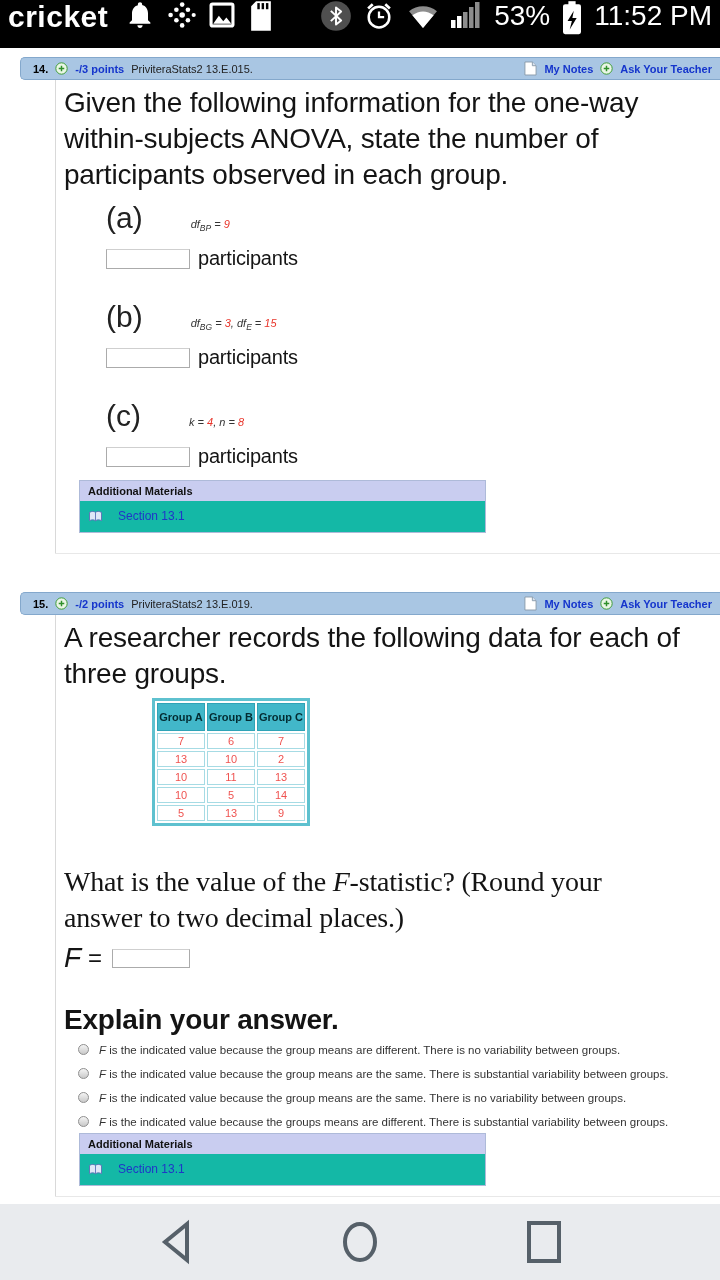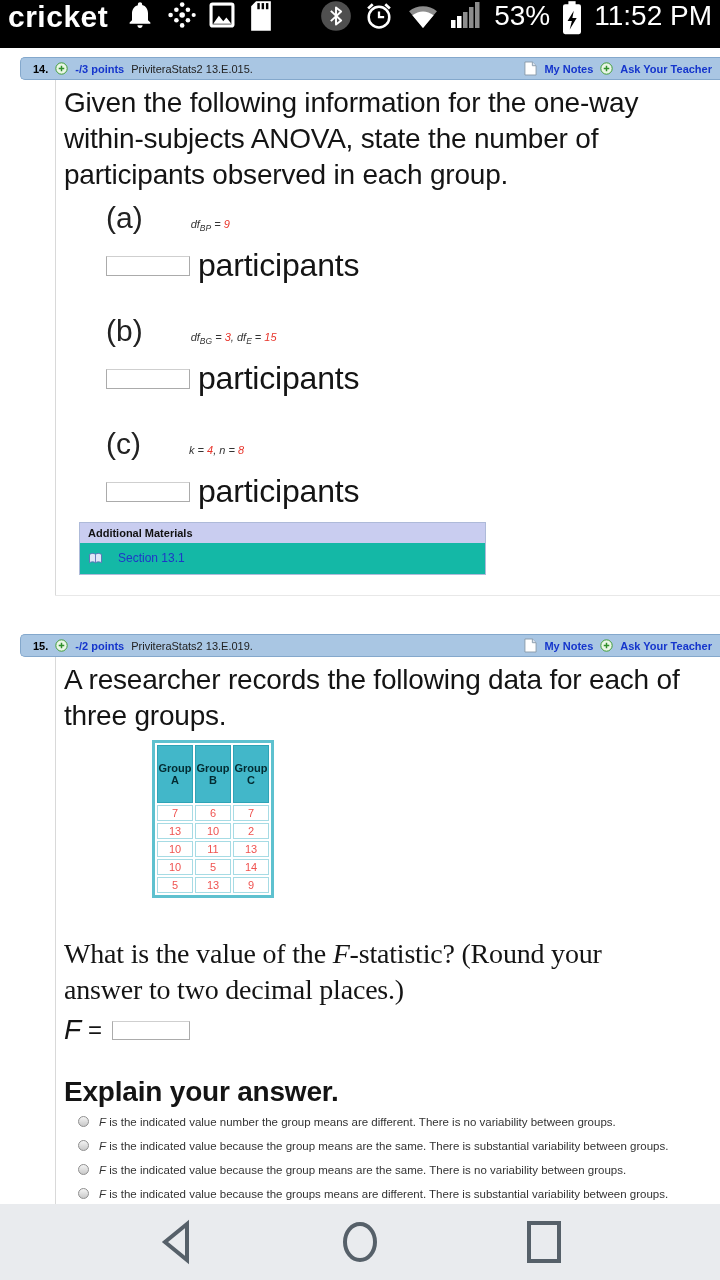--- a/index.html
+++ b/index.html
@@ -32,34 +32,34 @@
   
   .part{margin-left:42px;}
   .part-head{display:flex;align-items:baseline;margin-top:30px;}
   .part:first-child .part-head{margin-top:8px;}
   .part-label{font-size:30px;color:#222;}
   .part-math{margin-left:48px;font-size:11px;font-style:italic;color:#333;}
   .part-math sub{font-size:8.5px;font-style:italic;}
   .m-val{color:#e8342a;}
   .part-answer{margin-top:12px;display:flex;align-items:center;}
   .answer-box{width:84px;height:20px;border:1px solid #ababab;border-top-color:#cfcfcf;background:#fff;font-size:13px;padding:0 3px;}
-  .part-suffix{font-size:32px;color:#141414;margin-left:8px;letter-spacing:-.2px;}
+  .part-suffix{font-size:20px;color:#141414;margin-left:8px;letter-spacing:-.2px;}
 
   
   .materials{margin:12px 0 0 15px;width:407px;border:1px solid #aebad9;background:#14b8a6;}
   .materials.q15{margin-top:4px;}
   .materials-title{background:#c9cdf0;padding:4px 8px;font-size:11px;font-weight:bold;color:#111;}
   .materials-body{padding:8px 8px 9px;display:flex;align-items:flex-end;gap:15px;}
   .materials-link{color:#2036c8;font-size:12px;text-decoration:none;cursor:pointer;}
 
   .q-gap{height:39px;}
 
   
   .data-table{border-collapse:separate;border-spacing:2px;border:3px solid #5ec1cf;margin:6px 0 0 88px;background:#fff;}
-  .data-table th{background:#42b7c9;border:1px solid #2fa3b6;font-size:11px;font-weight:bold;color:#032b31;padding:16px 0;width:36px;}
+  .data-table th{background:#42b7c9;border:1px solid #2fa3b6;font-size:11px;font-weight:bold;color:#032b31;padding:7px 0;width:48px;}
   .data-table td{background:#fff;border:1px solid #a6dbe4;color:#ef5350;font-size:11px;text-align:center;padding:1px 0;height:16px;}
 
   .f-question{margin-top:38px;font-size:28px;line-height:36px;color:#141414;white-space:pre-line;letter-spacing:-.2px;font-family:Liberation Serif, serif;}
   .ivar{font-style:italic;}
   .f-line{margin-top:6px;display:flex;align-items:center;}
   .f-var{font-size:28px;font-style:italic;color:#141414;}
   .f-eq{font-size:24px;color:#141414;margin:0 10px 0 7px;}
   .f-box{width:78px;height:19px;border:1px solid #ababab;border-top-color:#cfcfcf;background:#fff;font-size:13px;padding:0 3px;}
 
   .explain-title{margin-top:30px;font-size:28px;color:#141414;letter-spacing:-.2px;}
@@ -281,21 +281,21 @@
         <div class="f-line">
           <span class="f-var">F</span>
           <span class="f-eq">=</span>
           <input type="text" class="f-box" value="" style="">
         </div>
 
         <h2 class="explain-title">Explain your answer.</h2>
         <div id="options-host">
             <div class="option">
               <span class="radio"></span>
-              <span class="option-text"><span class="opt-f">F</span><span> is the indicated value number the group means are different. There is no variability between groups.</span></span>
+              <span class="option-text"><span class="opt-f">F</span><span> is the indicated value because the group means are different. There is no variability between groups.</span></span>
             </div>
             <div class="option">
               <span class="radio"></span>
               <span class="option-text"><span class="opt-f">F</span><span> is the indicated value because the group means are the same. There is substantial variability between groups.</span></span>
             </div>
             <div class="option">
               <span class="radio"></span>
               <span class="option-text"><span class="opt-f">F</span><span> is the indicated value because the group means are the same. There is no variability between groups.</span></span>
             </div>
             <div class="option">

